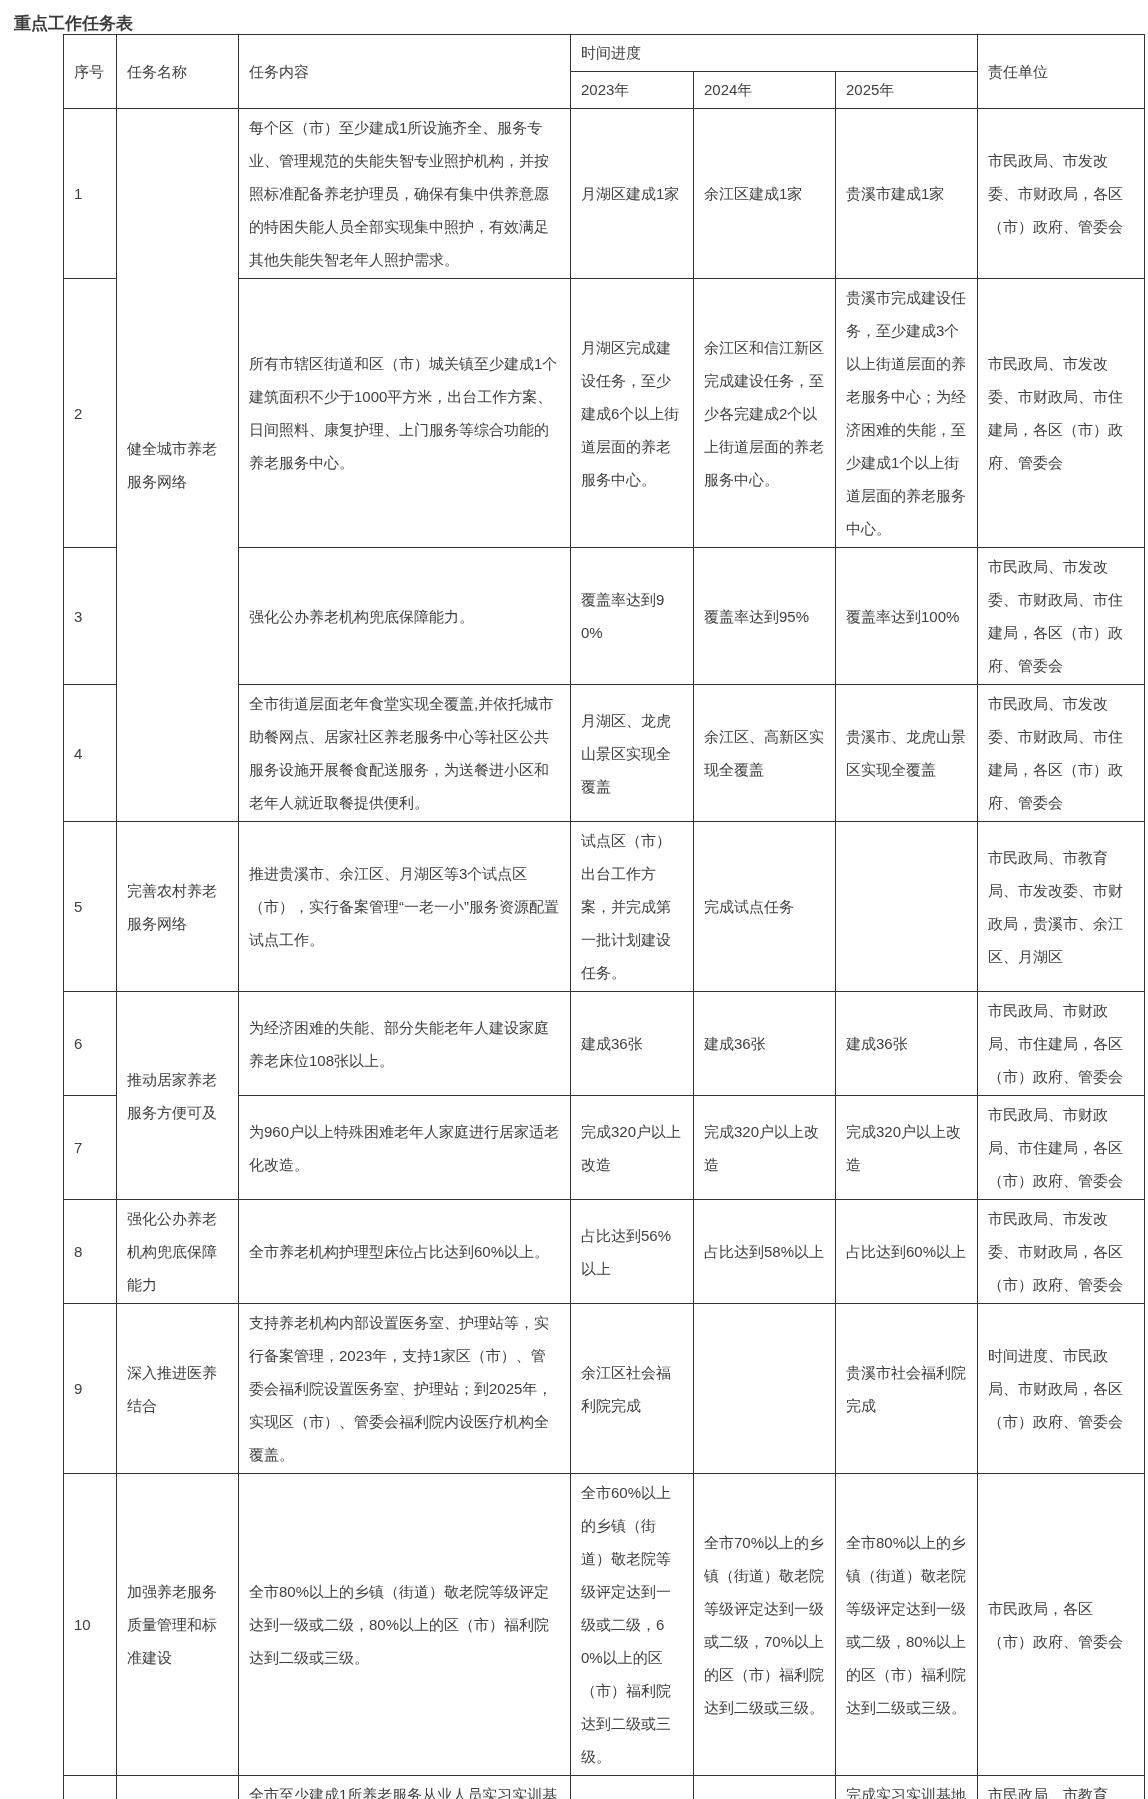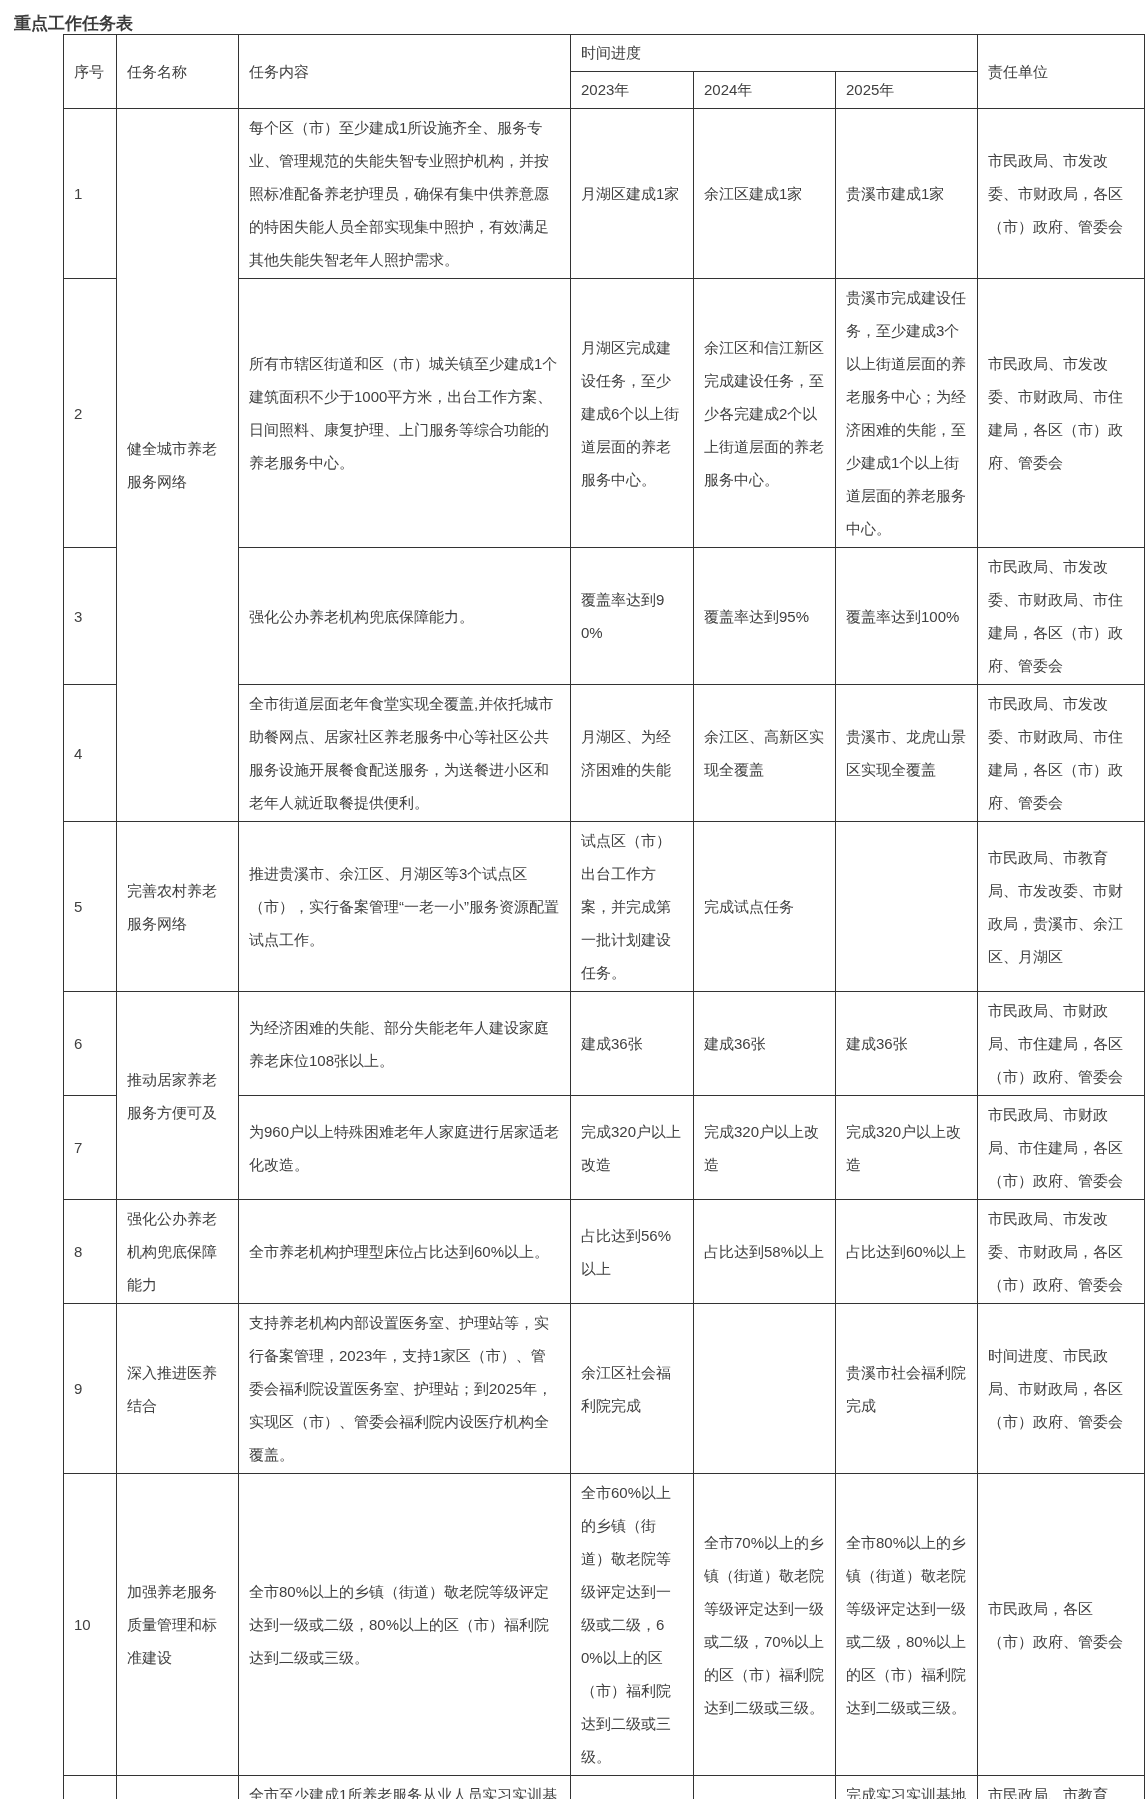--- a/index.html
+++ b/index.html
@@ -81,21 +81,21 @@
     <td>强化公办养老机构兜底保障能力。</td>
     <td>覆盖率达到90%</td>
     <td>覆盖率达到95%</td>
     <td>覆盖率达到100%</td>
     <td>市民政局、市发改委、市财政局、市住建局，各区（市）政府、管委会</td>
   </tr>
 
   <tr style="height:134px">
     <td>4</td>
     <td>全市街道层面老年食堂实现全覆盖,并依托城市助餐网点、居家社区养老服务中心等社区公共服务设施开展餐食配送服务，为送餐进小区和老年人就近取餐提供便利。</td>
-    <td>月湖区、为经济困难的失能</td>
+    <td>月湖区、龙虎山景区实现全覆盖</td>
     <td>余江区、高新区实现全覆盖</td>
     <td>贵溪市、龙虎山景区实现全覆盖</td>
     <td>市民政局、市发改委、市财政局、市住建局，各区（市）政府、管委会</td>
   </tr>
 
   <tr style="height:131px">
     <td>5</td>
     <td>完善农村养老服务网络</td>
     <td>推进贵溪市、余江区、月湖区等3个试点区（市），实行备案管理“一老一小”服务资源配置试点工作。</td>
     <td>试点区（市）出台工作方案，并完成第一批计划建设任务。</td>

